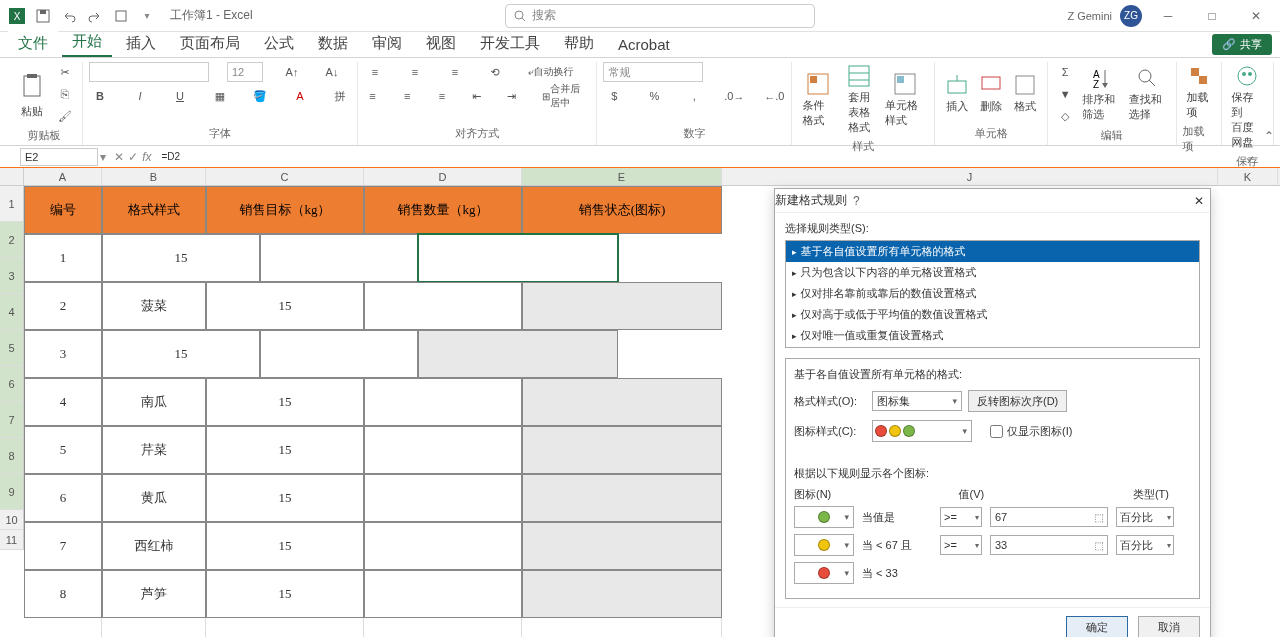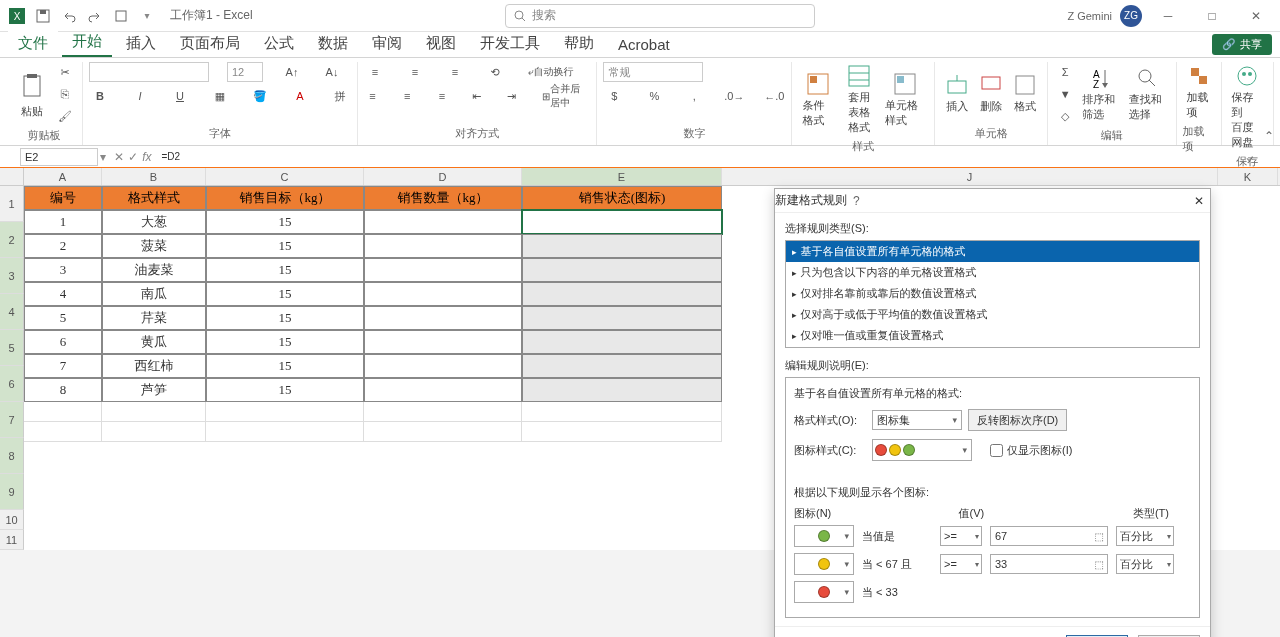--- a/index.html
+++ b/index.html
@@ -48,21 +48,21 @@
 .col-headers { display: flex; height: 18px; background: #f0f0f0; border-bottom: 1px solid #ccc; }
 .corner { width: 24px; border-right: 1px solid #ccc; background: #f0f0f0; }
 .col-h { text-align: center; font-size: 11px; color: #555; border-right: 1px solid #ddd; background: #f0f0f0; display: flex; align-items: center; justify-content: center; }
 .col-h.sel { background: #d2e3cc; }
 .grid-body { display: flex; }
 .row-headers { width: 24px; }
 .row-h { height: 36px; border-bottom: 1px solid #ddd; border-right: 1px solid #ccc; background: #f0f0f0; font-size: 11px; color: #555; display: flex; align-items: center; justify-content: center; }
 .row-h.short { height: 20px; }
 .row-h.sel { background: #d2e3cc; }
 .cells { position: relative; }
-.data-row { display: flex; height: 24px; }
+.data-row { display: flex; height: 48px; }
 .data-row.short { height: 20px; }
 .cell { border-right: 1px solid #ddd; border-bottom: 1px solid #ddd; display: flex; align-items: center; justify-content: center; font-size: 13px; font-family: SimSun, serif; padding: 0 4px; }
 .header-cell { background: #ed7d31; color: #000; font-weight: 500; border: 1px solid #888; }
 .data-cell { border: 1px solid #888; background: #fff; }
 .sel-range { background: #e8e8e8; }
 .active-cell { outline: 2px solid #217346; outline-offset: -1px; background: #fff; }
 
 
 .dialog { position: absolute; left: 774px; top: 188px; width: 437px; background: #fff; border: 1px solid #aaa; box-shadow: 0 4px 12px rgba(0,0,0,0.2); font-size: 11px; }
 .dlg-title { height: 24px; display: flex; align-items: center; padding: 0 0; background: #fff; border-bottom: 1px solid #eee; font-size: 12px; }
@@ -441,35 +441,33 @@
     <div class="cells" id="cells">
         <div class="data-row">
           <div class="cell header-cell" style="width: 78px;">编号</div>
           <div class="cell header-cell" style="width: 104px;">格式样式</div>
           <div class="cell header-cell" style="width: 158px;">销售目标（kg）</div>
           <div class="cell header-cell" style="width: 158px;">销售数量（kg）</div>
           <div class="cell header-cell" style="width: 200px;">销售状态(图标)</div>
         </div>
         <div class="data-row">
           <div class="cell data-cell" style="width: 78px;">1</div>
-          <div class="cell data-cell" style="width: 104px;">大葱</div>
           <div class="cell data-cell" style="width: 158px;">15</div>
           <div class="cell data-cell" style="width: 158px;"></div>
           <div class="cell data-cell sel-range active-cell" style="width: 200px;"></div>
         </div>
         <div class="data-row">
           <div class="cell data-cell" style="width: 78px;">2</div>
           <div class="cell data-cell" style="width: 104px;">菠菜</div>
           <div class="cell data-cell" style="width: 158px;">15</div>
           <div class="cell data-cell" style="width: 158px;"></div>
           <div class="cell data-cell sel-range" style="width: 200px;"></div>
         </div>
         <div class="data-row">
           <div class="cell data-cell" style="width: 78px;">3</div>
-          <div class="cell data-cell" style="width: 104px;">油麦菜</div>
           <div class="cell data-cell" style="width: 158px;">15</div>
           <div class="cell data-cell" style="width: 158px;"></div>
           <div class="cell data-cell sel-range" style="width: 200px;"></div>
         </div>
         <div class="data-row">
           <div class="cell data-cell" style="width: 78px;">4</div>
           <div class="cell data-cell" style="width: 104px;">南瓜</div>
           <div class="cell data-cell" style="width: 158px;">15</div>
           <div class="cell data-cell" style="width: 158px;"></div>
           <div class="cell data-cell sel-range" style="width: 200px;"></div>
@@ -530,21 +528,20 @@
     <div class="dlg-label">选择规则类型(S):</div>
     <div class="rule-list" id="rule-list">
         <div class="rule-item selected">基于各自值设置所有单元格的格式</div>
         <div class="rule-item">只为包含以下内容的单元格设置格式</div>
         <div class="rule-item">仅对排名靠前或靠后的数值设置格式</div>
         <div class="rule-item">仅对高于或低于平均值的数值设置格式</div>
         <div class="rule-item">仅对唯一值或重复值设置格式</div>
         <div class="rule-item">使用公式确定要设置格式的单元格</div>
       </div>
 
-    <div class="dlg-label">编辑规则说明(E):</div>
     <div class="edit-box">
       <div style="font-weight:500;margin-bottom:8px;">基于各自值设置所有单元格的格式:</div>
 
       <div class="form-row">
         <label>格式样式(O):</label>
         <div class="select">
             <span>图标集</span>
           </div>
         <div class="btn">反转图标次序(D)</div>
       </div>

